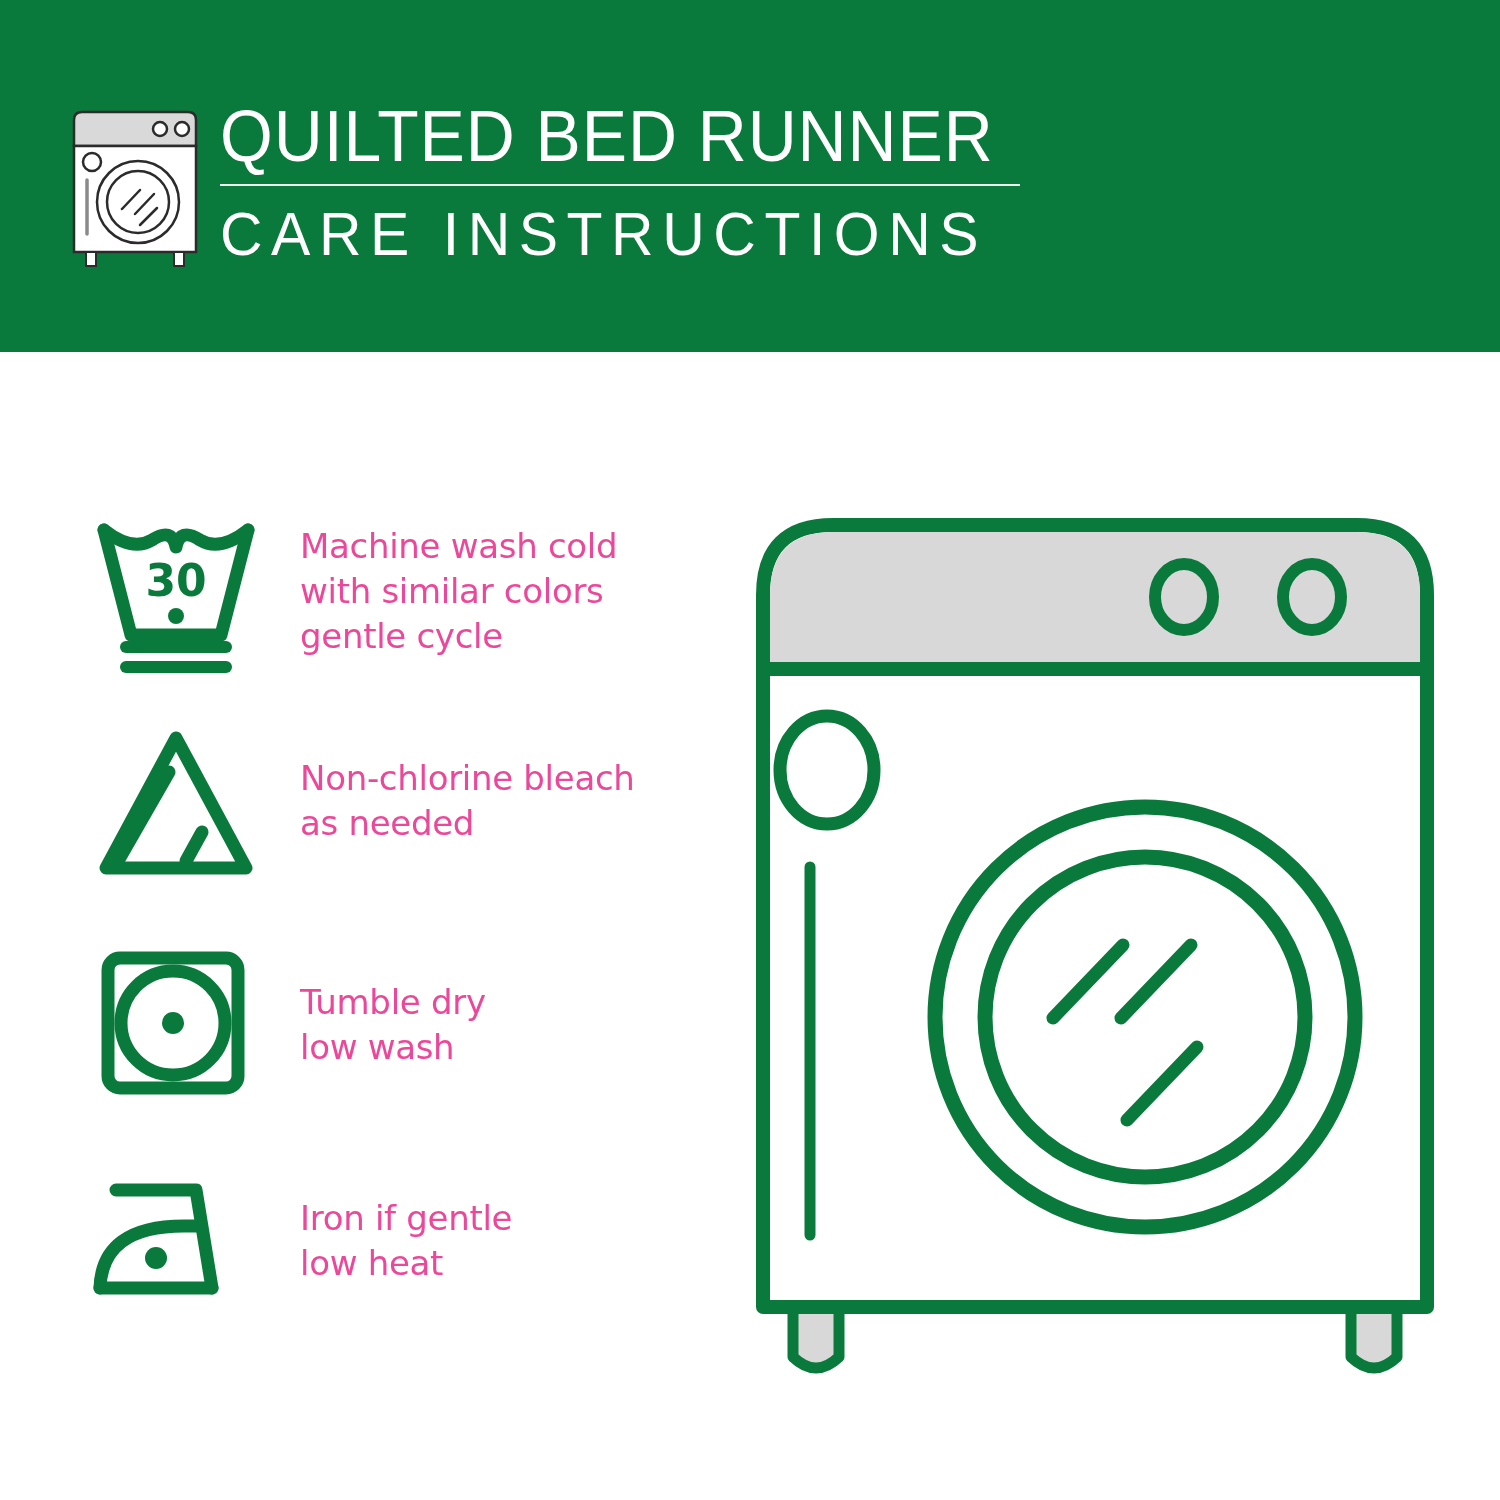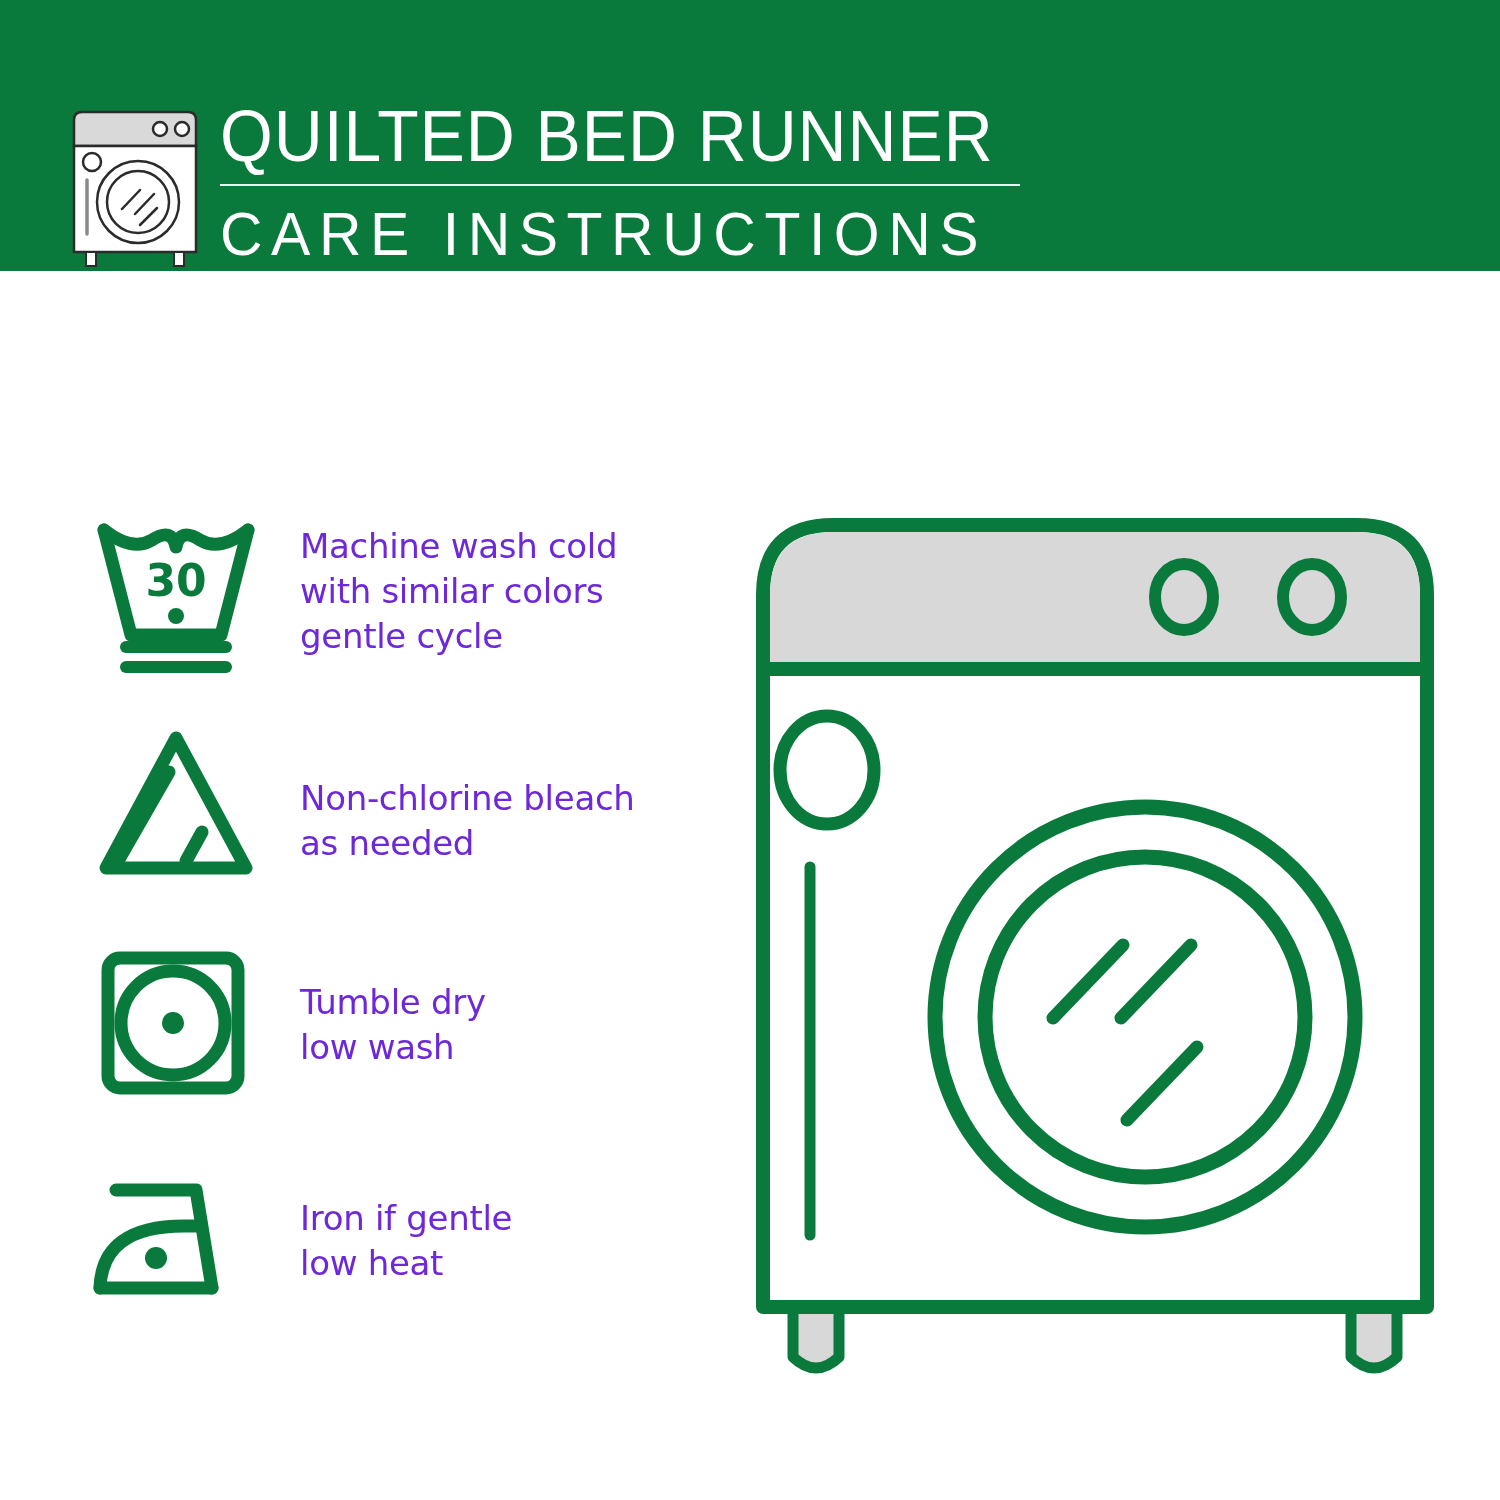--- a/index.html
+++ b/index.html
@@ -17,21 +17,21 @@
     background: #ffffff;
     overflow: hidden;
   }
 
   
   .header-band {
     position: absolute;
     left: 0;
     top: 0;
     width: 1500px;
-    height: 271px;
+    height: 352px;
     background: #0a7a3c;
   }
   .header-inner {
     position: absolute;
     left: 60px;
     top: 96px;
     width: 1000px;
     height: 180px;
   }
   .header-logo {
@@ -97,26 +97,26 @@
     height: 175px;
   }
   .care-caption {
     position: absolute;
     left: 230px;
     top: 16px;
     width: 380px;
     font-family: "DejaVu Sans", "Liberation Sans", sans-serif;
     font-size: 34px;
     line-height: 45px;
-    color: #6d28d9;
+    color: #ec4899;
     white-space: pre-line;
     letter-spacing: -0.3px;
   }
   .care-row.row-wash  .care-caption { top: 24px; }
-  .care-row.row-bleach .care-caption { top: 56px; }
+  .care-row.row-bleach .care-caption { top: 36px; }
   .care-row.row-dry    .care-caption { top: 40px; }
   .care-row.row-iron   .care-caption { top: 36px; }
 
   
   .machine-art {
     position: absolute;
     left: 735px;
     top: 495px;
     width: 720px;
     height: 920px;

